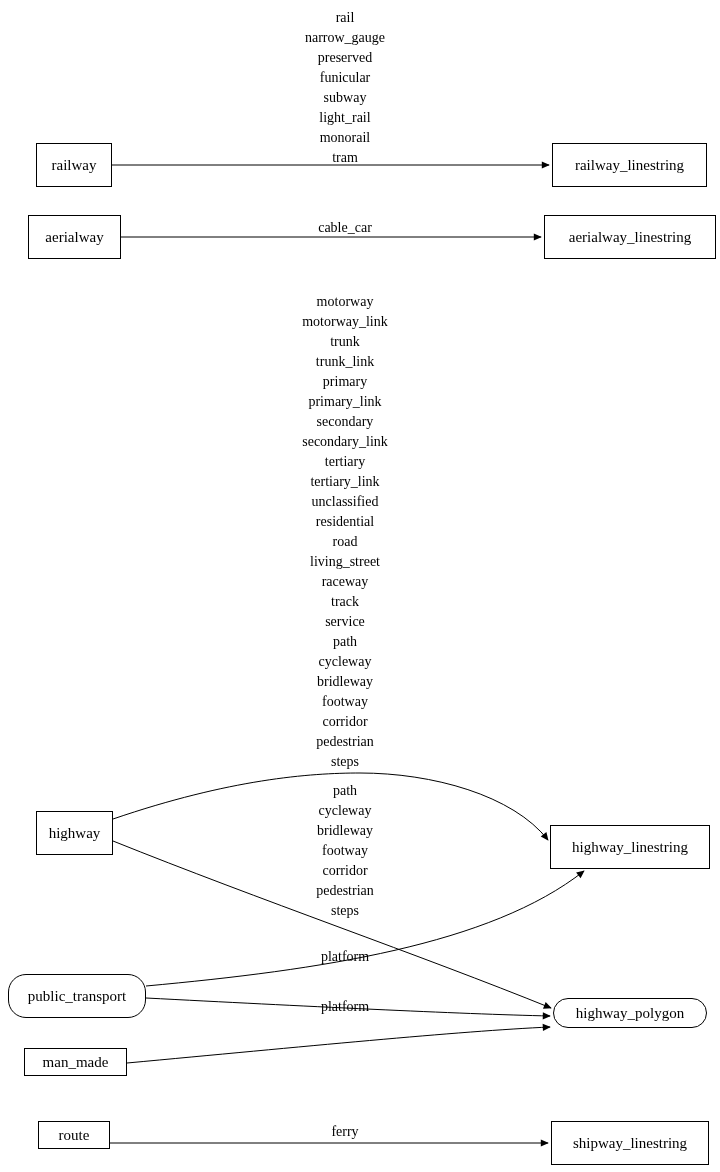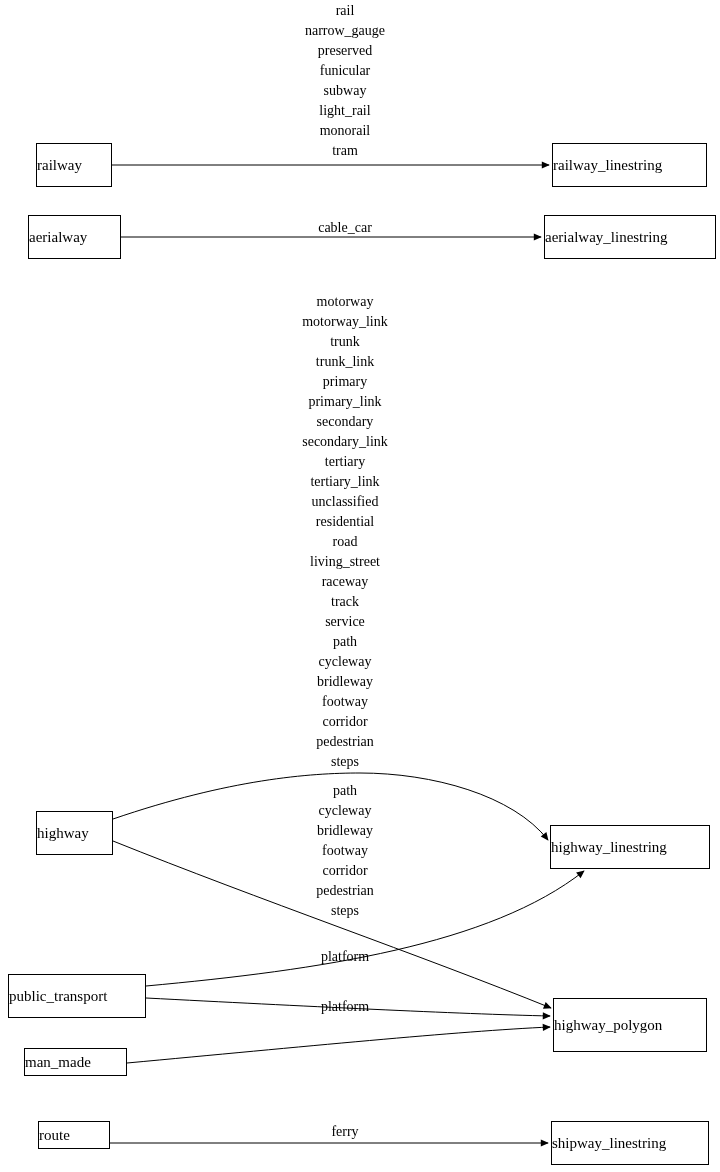--- a/index.html
+++ b/index.html
@@ -21,21 +21,21 @@
     stroke: #000000;
     stroke-width: 1;
   }
   .node {
     position: absolute;
     box-sizing: border-box;
     border: 1px solid #000000;
     background: #ffffff;
     display: flex;
     align-items: center;
-    justify-content: flex-start;
+    justify-content: center;
     font-size: 15px;
     color: #000000;
     white-space: nowrap;
   }
   .edge-label {
     position: absolute;
     left: 165px;
     width: 360px;
     text-align: center;
     font-size: 14px;
@@ -67,47 +67,47 @@
 
   <div class="node" style="left:36px; top:143px; width:76px; height:44px;">
     <span>railway</span>
   </div>
   <div class="node" style="left:28px; top:215px; width:93px; height:44px;">
     <span>aerialway</span>
   </div>
   <div class="node" style="left:36px; top:811px; width:77px; height:44px;">
     <span>highway</span>
   </div>
-  <div class="node" style="left:8px; top:974px; width:138px; height:44px;">
+  <div class="node" style="left:8px; top:974px; width:138px; height:44px;border-radius:18px;">
     <span>public_transport</span>
   </div>
   <div class="node" style="left:24px; top:1048px; width:103px; height:28px;">
     <span>man_made</span>
   </div>
   <div class="node" style="left:38px; top:1121px; width:72px; height:28px;">
     <span>route</span>
   </div>
 
   <div class="node" style="left:552px; top:143px; width:155px; height:44px;">
     <span>railway_linestring</span>
   </div>
   <div class="node" style="left:544px; top:215px; width:172px; height:44px;">
     <span>aerialway_linestring</span>
   </div>
   <div class="node" style="left:550px; top:825px; width:160px; height:44px;">
     <span>highway_linestring</span>
   </div>
-  <div class="node" style="left:553px; top:998px; width:154px; height:54px;">
+  <div class="node" style="left:553px; top:998px; width:154px; height:30px;border-radius:15px;">
     <span>highway_polygon</span>
   </div>
   <div class="node" style="left:551px; top:1121px; width:158px; height:44px;">
     <span>shipway_linestring</span>
   </div>
 
-  <div class="edge-label" style="top:1px;">rail
+  <div class="edge-label" style="top:8px;">rail
 narrow_gauge
 preserved
 funicular
 subway
 light_rail
 monorail
 tram</div>
   <div class="edge-label" style="top:218px;">cable_car</div>
   <div class="edge-label" style="top:292px;">motorway
 motorway_link

